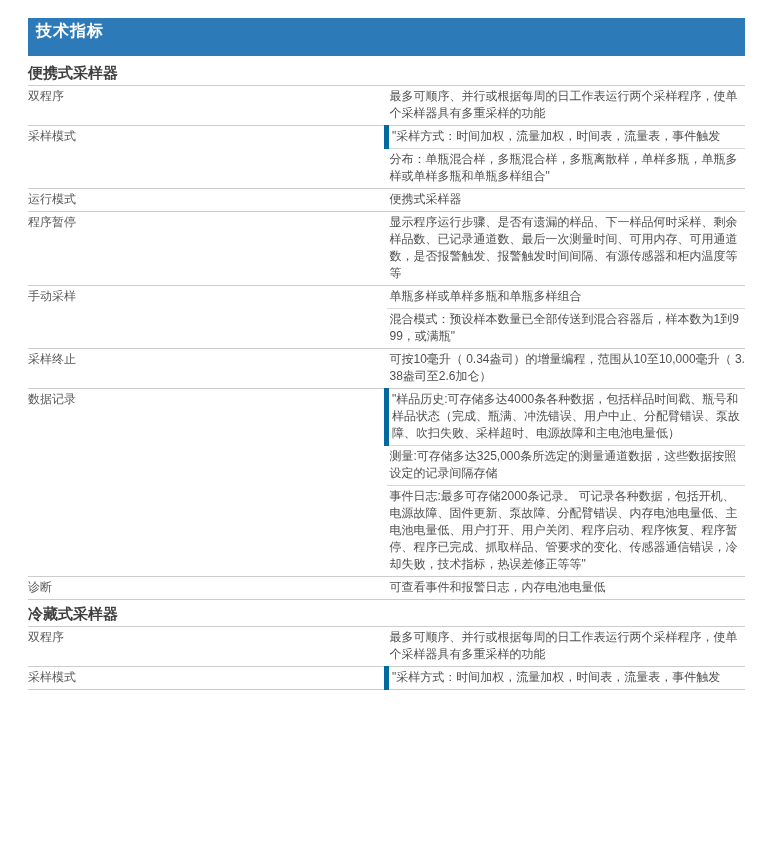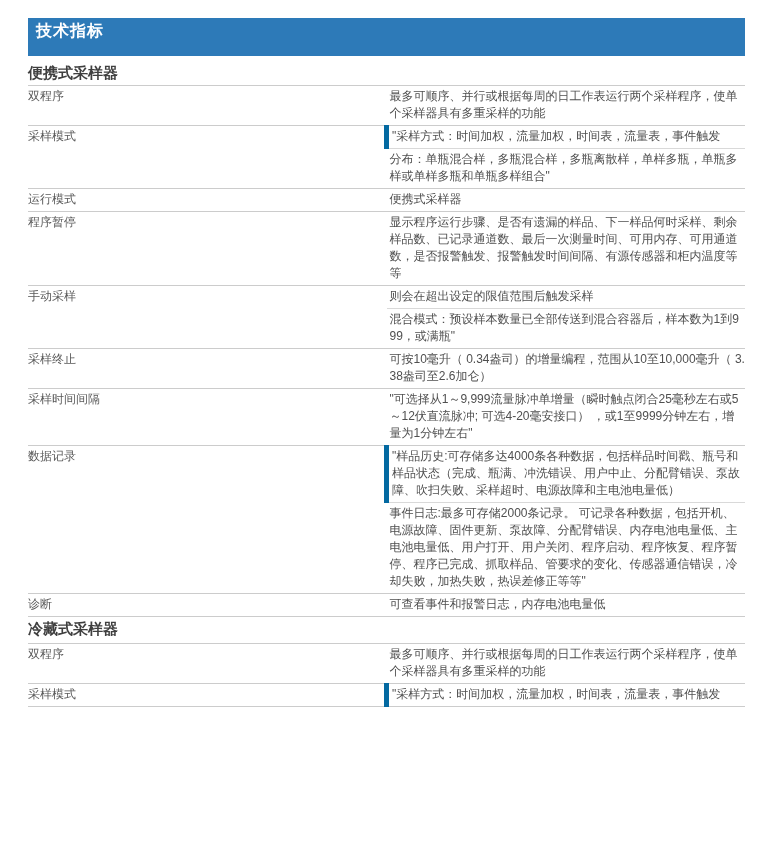--- a/index.html
+++ b/index.html
@@ -65,21 +65,20 @@
   }
   tr.section-row td {
     font-weight: bold;
     color: var(--section-text, #3f3f3f);
     font-size: 15px;
     padding: 5px 0 4px 0;
     margin-top: 16px;
   }
   tr.section-row.not-first td {
     border-top: 1px solid var(--divider, #cccccc);
-    font-family: Liberation Mono, monospace;
   }
 </style>
 </head>
 <body>
 
 <div class="page">
   <div class="title-bar">
     <span>技术指标</span>
   </div>
   <table class="spec-table">
@@ -102,41 +101,41 @@
         <tr class="group-start">
           <td class="label-cell">运行模式</td>
           <td class="value-cell">便携式采样器</td>
         </tr>
         <tr class="group-start">
           <td class="label-cell">程序暂停</td>
           <td class="value-cell">显示程序运行步骤、是否有遗漏的样品、下一样品何时采样、剩余样品数、已记录通道数、最后一次测量时间、可用内存、可用通道数，是否报警触发、报警触发时间间隔、有源传感器和柜内温度等等</td>
         </tr>
         <tr class="group-start">
           <td class="label-cell">手动采样</td>
-          <td class="value-cell">则会在超出设定的限值范围后触发采样</td>
+          <td class="value-cell">单瓶多样或单样多瓶和单瓶多样组合</td>
         </tr>
         <tr class="group-cont">
           <td class="label-cell"></td>
           <td class="value-cell">混合模式：预设样本数量已全部传送到混合容器后，样本数为1到999，或满瓶"</td>
         </tr>
         <tr class="group-start">
           <td class="label-cell">采样终止</td>
           <td class="value-cell">可按10毫升（ 0.34盎司）的增量编程，范围从10至10,000毫升（ 3.38盎司至2.6加仑）</td>
         </tr>
         <tr class="group-start">
-          <td class="label-cell">采样时间间隔</td>
-          <td class="value-cell">"可选择从1～9,999流量脉冲单增量（瞬时触点闭合25毫秒左右或5～12伏直流脉冲; 可选4-20毫安接口） ，或1至9999分钟左右，增量为1分钟左右"</td>
-        </tr>
-        <tr class="group-start">
           <td class="label-cell label-grouped">数据记录</td>
           <td class="value-cell">"样品历史:可存储多达4000条各种数据，包括样品时间戳、瓶号和样品状态（完成、瓶满、冲洗错误、用户中止、分配臂错误、泵故障、吹扫失败、采样超时、电源故障和主电池电量低）</td>
         </tr>
         <tr class="group-cont">
           <td class="label-cell"></td>
-          <td class="value-cell">事件日志:最多可存储2000条记录。 可记录各种数据，包括开机、电源故障、固件更新、泵故障、分配臂错误、内存电池电量低、主电池电量低、用户打开、用户关闭、程序启动、程序恢复、程序暂停、程序已完成、抓取样品、管要求的变化、传感器通信错误，冷却失败，加热失败，热误差修正等等"</td>
+          <td class="value-cell">测量:可存储多达325,000条所选定的测量通道数据，这些数据按照设定的记录间隔存储</td>
+        </tr>
+        <tr class="group-cont">
+          <td class="label-cell"></td>
+          <td class="value-cell">事件日志:最多可存储2000条记录。 可记录各种数据，包括开机、电源故障、固件更新、泵故障、分配臂错误、内存电池电量低、主电池电量低、用户打开、用户关闭、程序启动、程序恢复、程序暂停、程序已完成、抓取样品、管要求的变化、传感器通信错误，冷却失败，技术指标，热误差修正等等"</td>
         </tr>
         <tr class="group-start">
           <td class="label-cell">诊断</td>
           <td class="value-cell">可查看事件和报警日志，内存电池电量低</td>
         </tr>
         <tr class="section-row not-first">
           <td colspan="2">冷藏式采样器</td>
         </tr>
         <tr class="group-start">
           <td class="label-cell">双程序</td>

